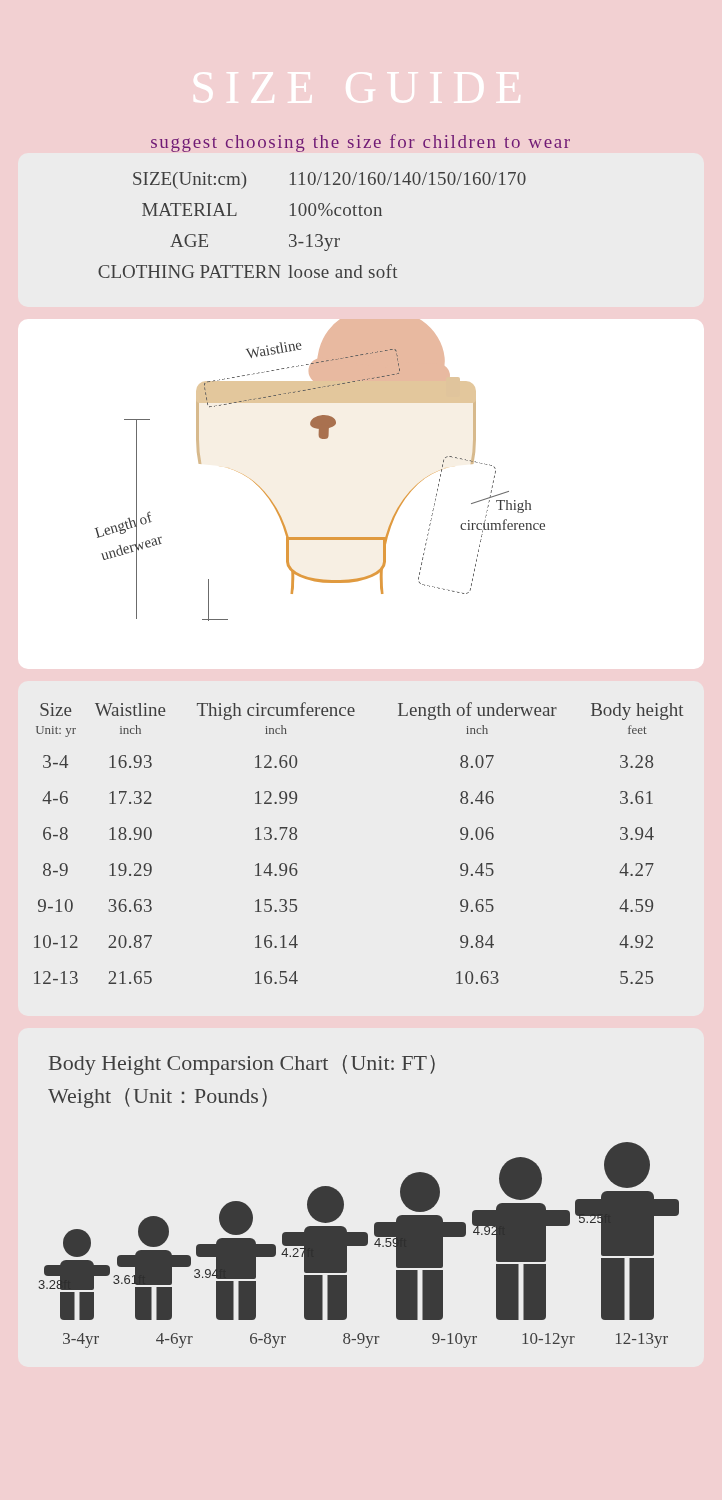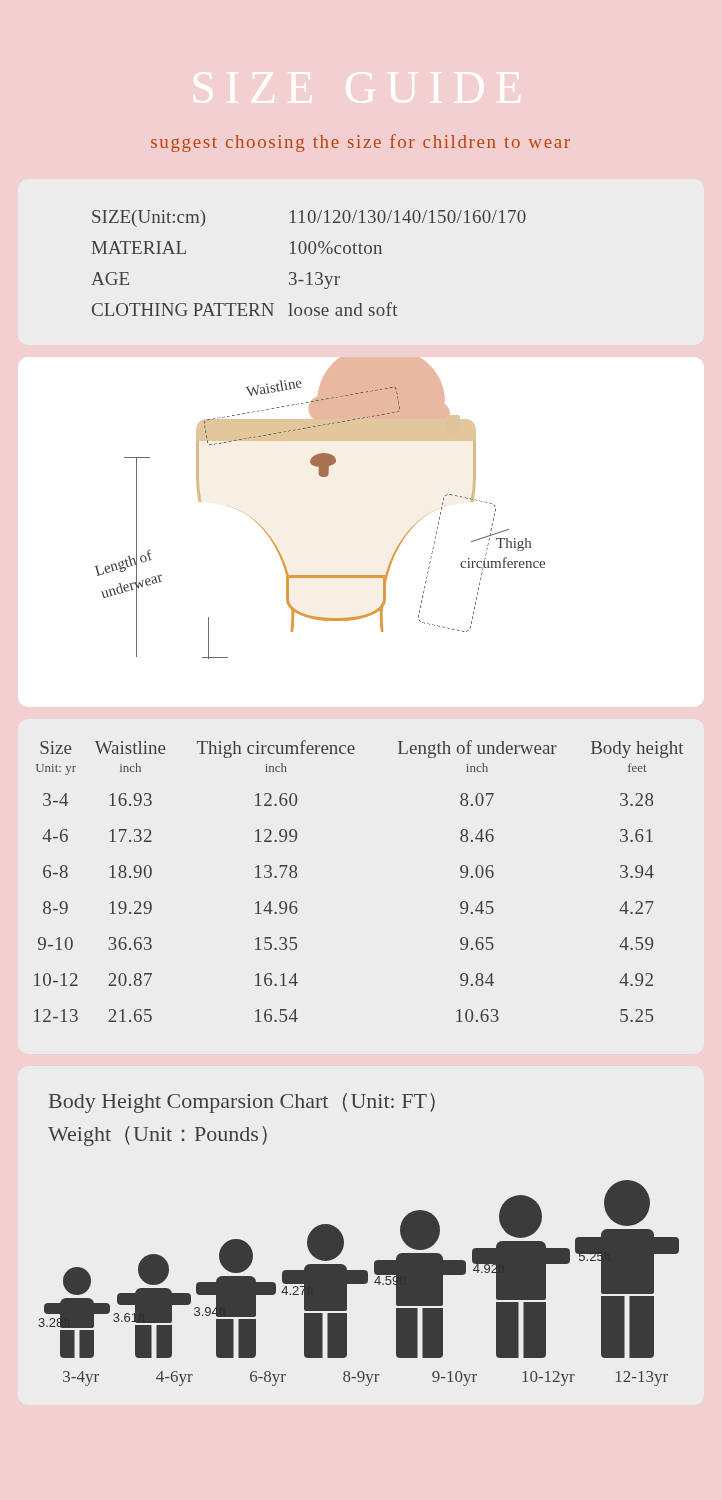--- a/index.html
+++ b/index.html
@@ -32,32 +32,32 @@
     letter-spacing: 9px;
     color: #ffffff;
     font-family: "Liberation Serif", serif;
     line-height: 1.15;
     font-weight: 400;
   }
   .subtitle {
     margin-top: 16px;
     font-size: 19px;
     letter-spacing: 1.6px;
-    color: #c2410c;
+    color: #701a75;
     font-family: "Liberation Serif", serif;
   }
 
   
   .panel {
     background: #ececec;
     border-radius: 10px;
   }
   .spec-panel {
-    margin-top: 26px;
-    padding: 22px 0 20px 0;
+    padding: 10px 0 20px 0;
+    text-align: center;
   }
   .spec-row {
     display: flex;
     align-items: baseline;
     font-size: 19px;
     line-height: 1.0;
     padding: 6px 0;
   }
   .spec-label {
     width: 270px;
@@ -339,21 +339,21 @@
 <div class="page">
 
   <div class="header">
     <div class="title">SIZE GUIDE</div>
     <div class="subtitle">suggest choosing the size for children to wear</div>
   </div>
 
   <div class="panel spec-panel">
     <div class="spec-row">
       <div class="spec-label">SIZE(Unit:cm)</div>
-      <div class="spec-value">110/120/130/140/150/160/170</div>
+      <div class="spec-value">110/120/160/140/150/160/170</div>
     </div>
     <div class="spec-row">
       <div class="spec-label">MATERIAL</div>
       <div class="spec-value">100%cotton</div>
     </div>
     <div class="spec-row">
       <div class="spec-label">AGE</div>
       <div class="spec-value">3-13yr</div>
     </div>
     <div class="spec-row">

